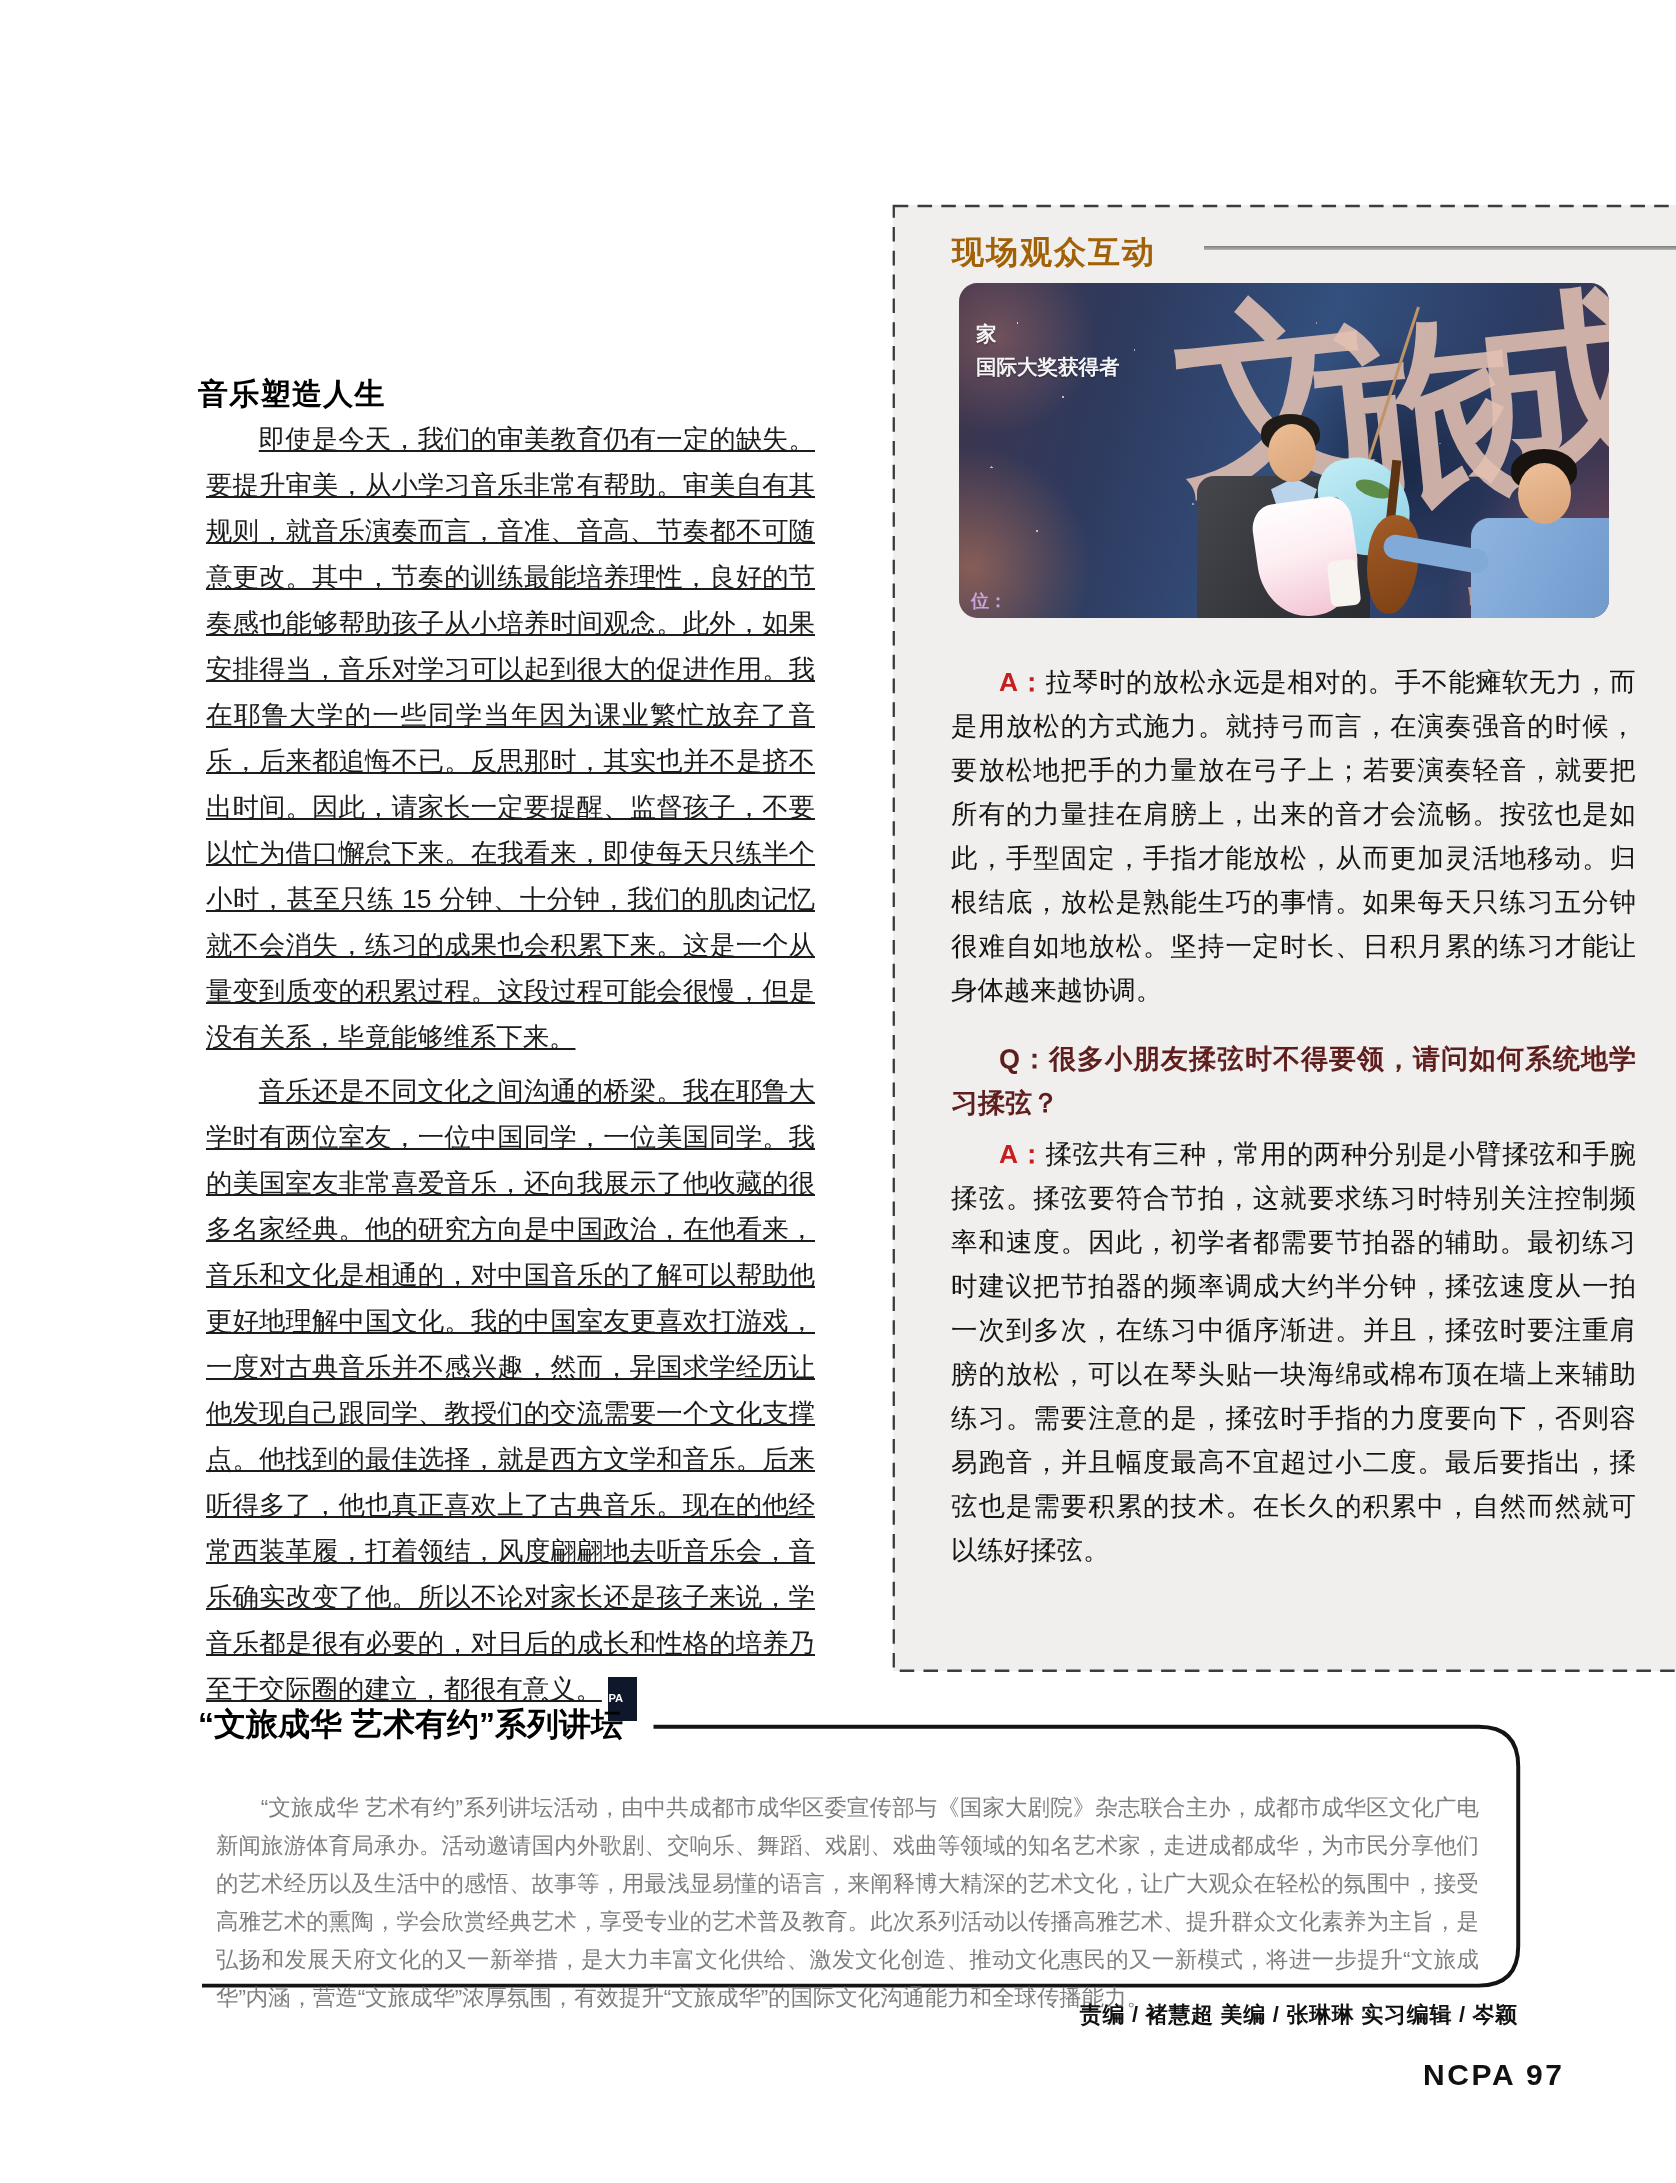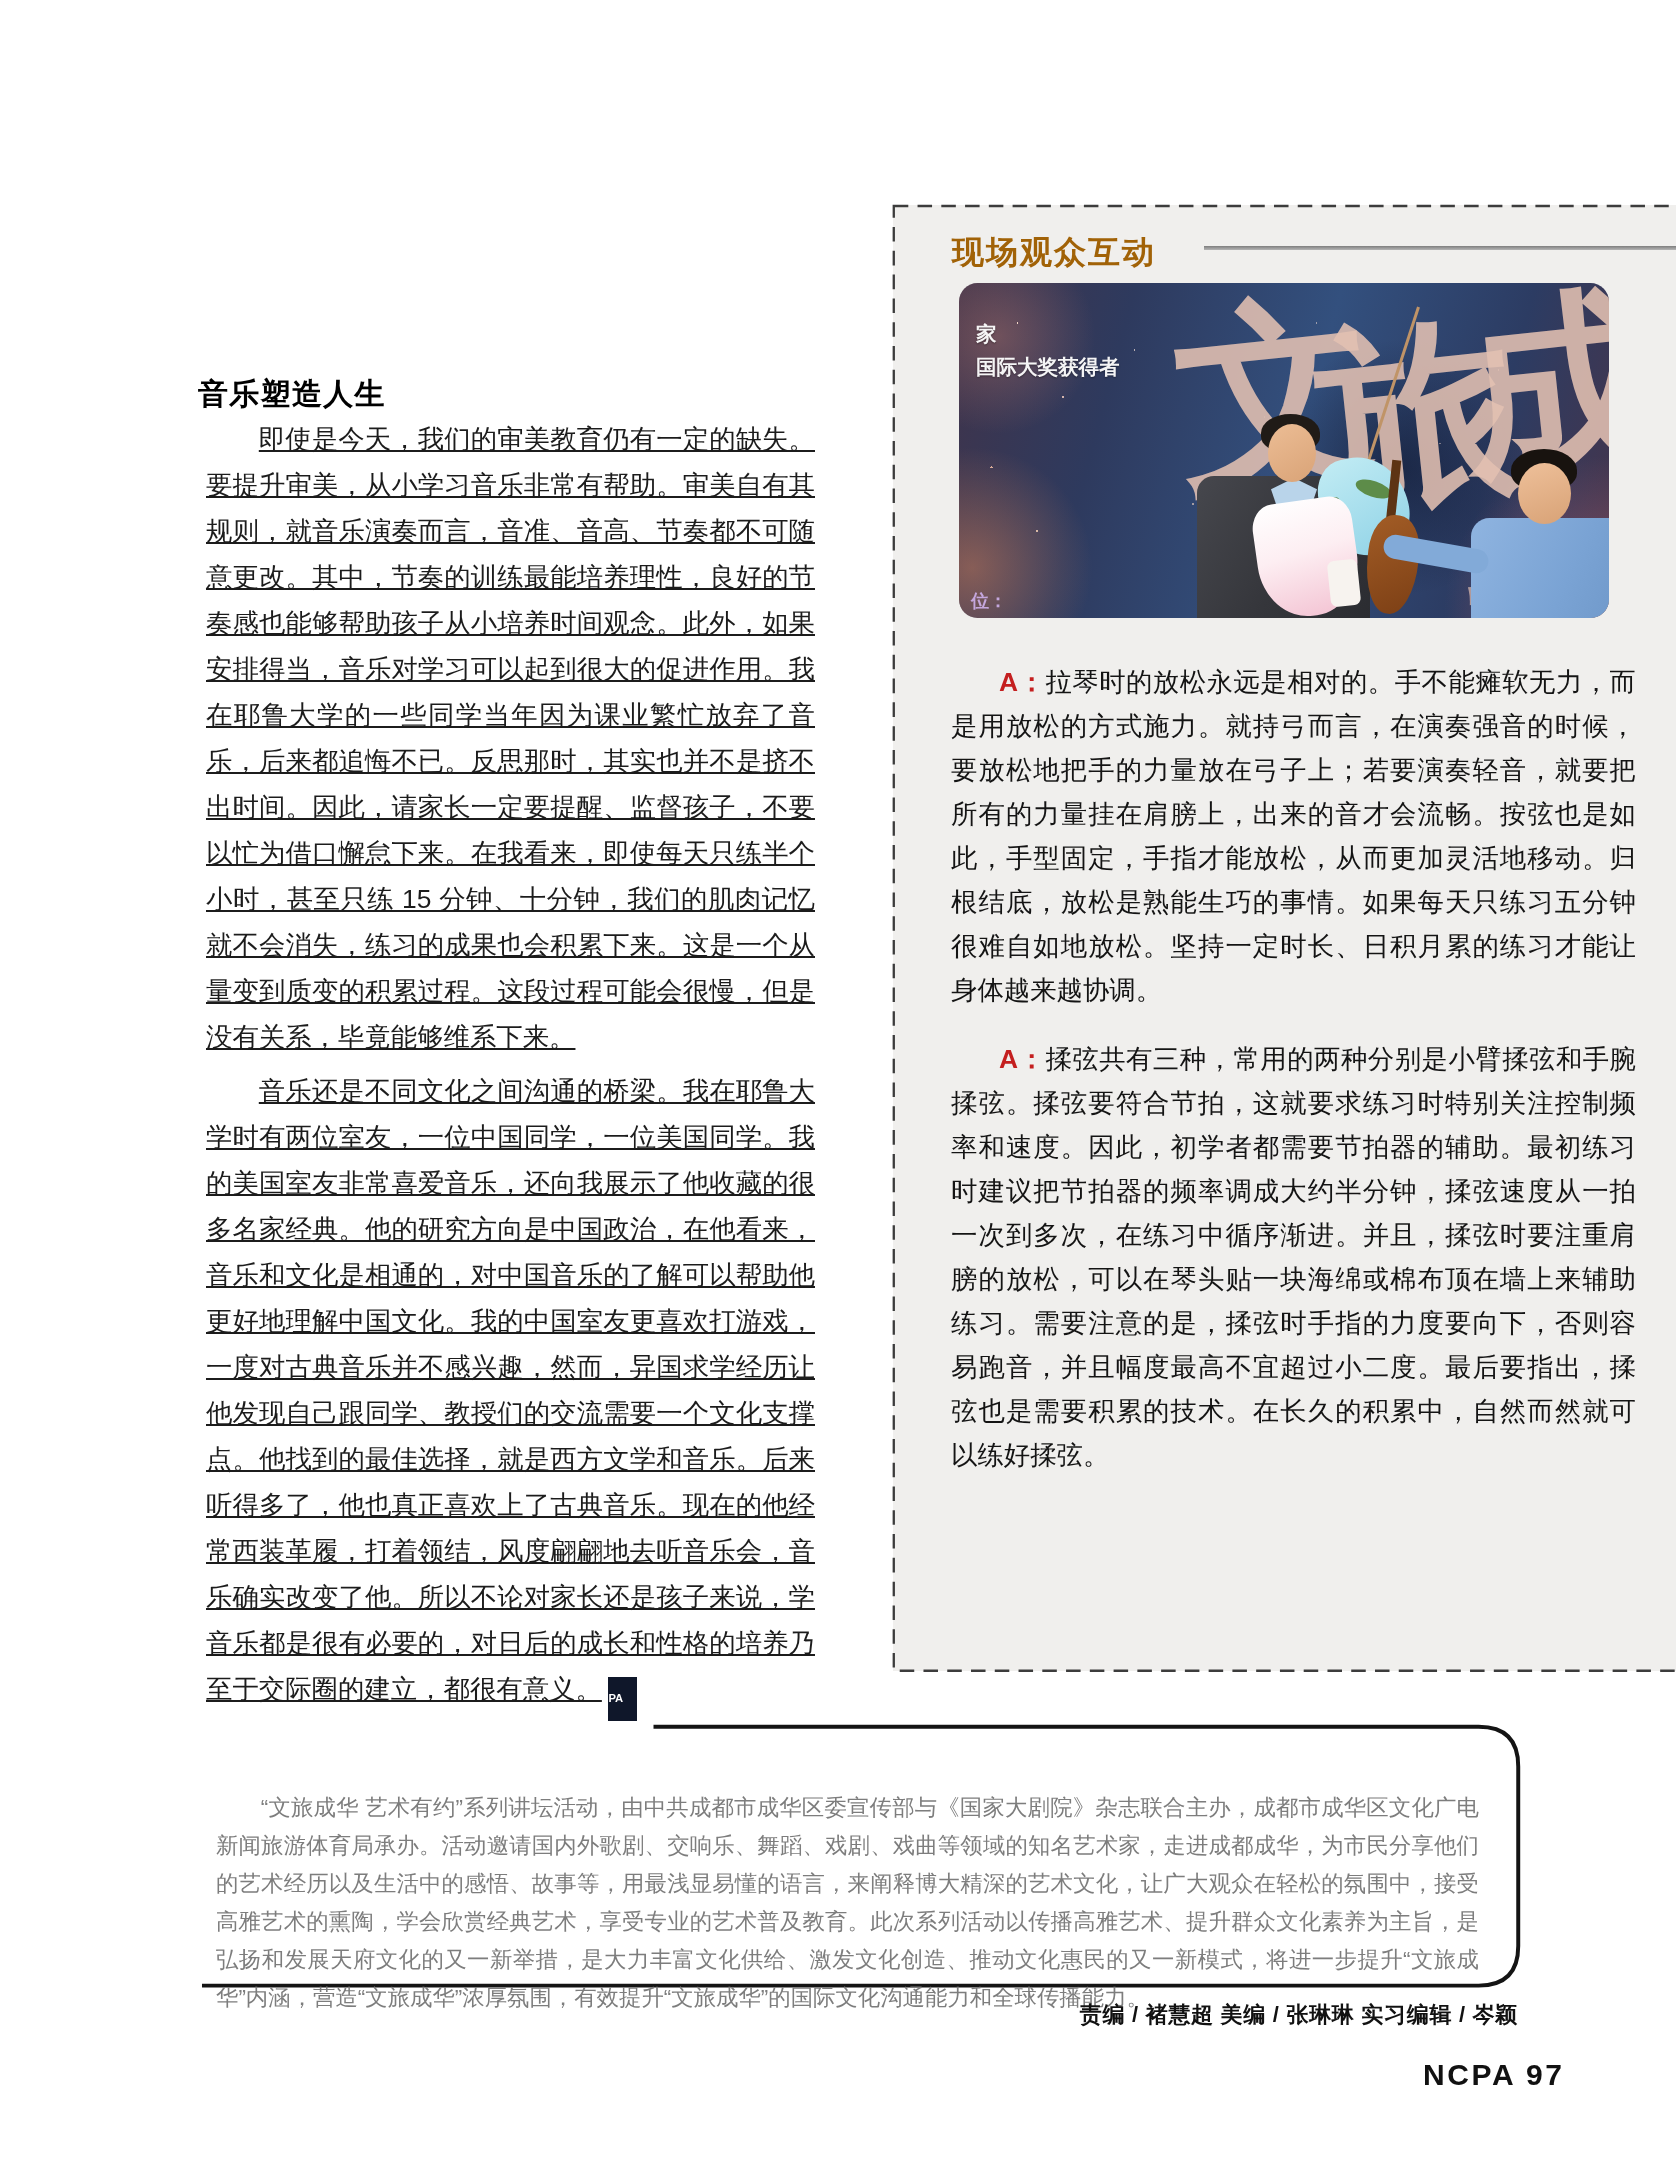--- a/index.html
+++ b/index.html
@@ -168,23 +168,25 @@
 
     <div class="ph-credit">
       <span>家</span><br>
       <span>国际大奖获得者</span>
     </div>
     <div class="ph-caption">位：</div>
   </div>
 
   <div class="qa-flow">
     <p class="a"><span class="a-label">A：</span><span>拉琴时的放松永远是相对的。手不能瘫软无力，而是用放松的方式施力。就持弓而言，在演奏强音的时候，要放松地把手的力量放在弓子上；若要演奏轻音，就要把所有的力量挂在肩膀上，出来的音才会流畅。按弦也是如此，手型固定，手指才能放松，从而更加灵活地移动。归根结底，放松是熟能生巧的事情。如果每天只练习五分钟很难自如地放松。坚持一定时长、日积月累的练习才能让身体越来越协调。</span></p>
+    <p class="q"><span>Q：</span><span>很多小朋友揉弦时不得要领，请问如何系统地学习揉弦？</span></p>
     <p class="a"><span class="a-label">A：</span><span>揉弦共有三种，常用的两种分别是小臂揉弦和手腕揉弦。揉弦要符合节拍，这就要求练习时特别关注控制频率和速度。因此，初学者都需要节拍器的辅助。最初练习时建议把节拍器的频率调成大约半分钟，揉弦速度从一拍一次到多次，在练习中循序渐进。并且，揉弦时要注重肩膀的放松，可以在琴头贴一块海绵或棉布顶在墙上来辅助练习。需要注意的是，揉弦时手指的力度要向下，否则容易跑音，并且幅度最高不宜超过小二度。最后要指出，揉弦也是需要积累的技术。在长久的积累中，自然而然就可以练好揉弦。</span></p>
   </div>
 
+  <div class="forum-title">“文旅成华 艺术有约”系列讲坛</div>
   <div class="forum-body">
     <p>“文旅成华 艺术有约”系列讲坛活动，由中共成都市成华区委宣传部与《国家大剧院》杂志联合主办，成都市成华区文化广电新闻旅游体育局承办。活动邀请国内外歌剧、交响乐、舞蹈、戏剧、戏曲等领域的知名艺术家，走进成都成华，为市民分享他们的艺术经历以及生活中的感悟、故事等，用最浅显易懂的语言，来阐释博大精深的艺术文化，让广大观众在轻松的氛围中，接受高雅艺术的熏陶，学会欣赏经典艺术，享受专业的艺术普及教育。此次系列活动以传播高雅艺术、提升群众文化素养为主旨，是弘扬和发展天府文化的又一新举措，是大力丰富文化供给、激发文化创造、推动文化惠民的又一新模式，将进一步提升“文旅成华”内涵，营造“文旅成华”浓厚氛围，有效提升“文旅成华”的国际文化沟通能力和全球传播能力。</p>
   </div>
 
   <div class="credits">责编 / 褚慧超  美编 / 张琳琳  实习编辑 / 岑颖</div>
   <div class="page-num">NCPA 97</div>
 
 </div>
 
 

